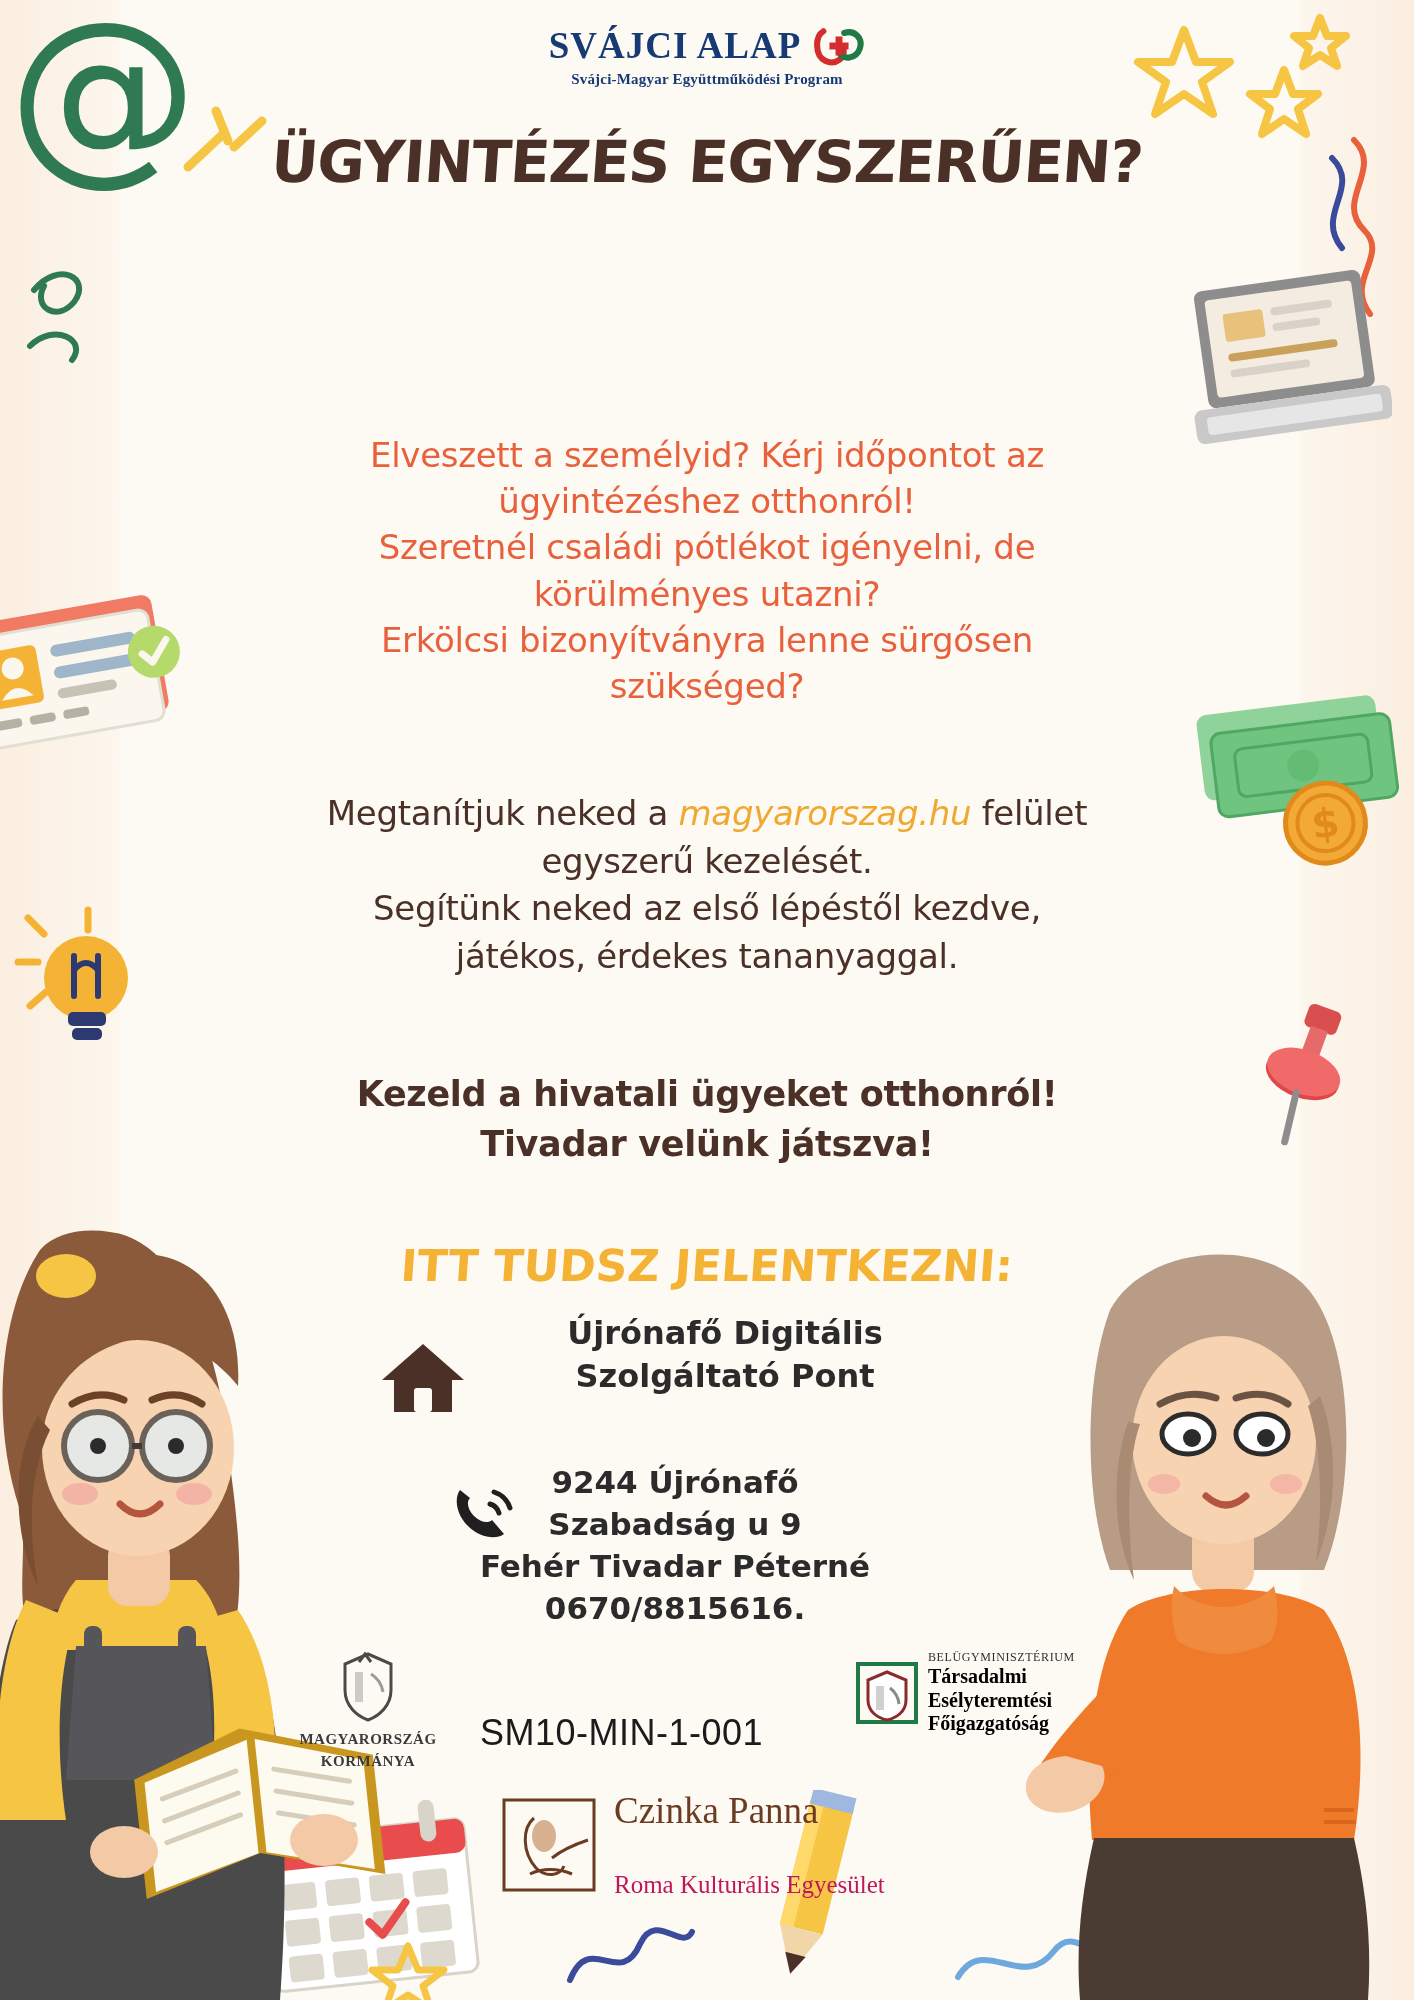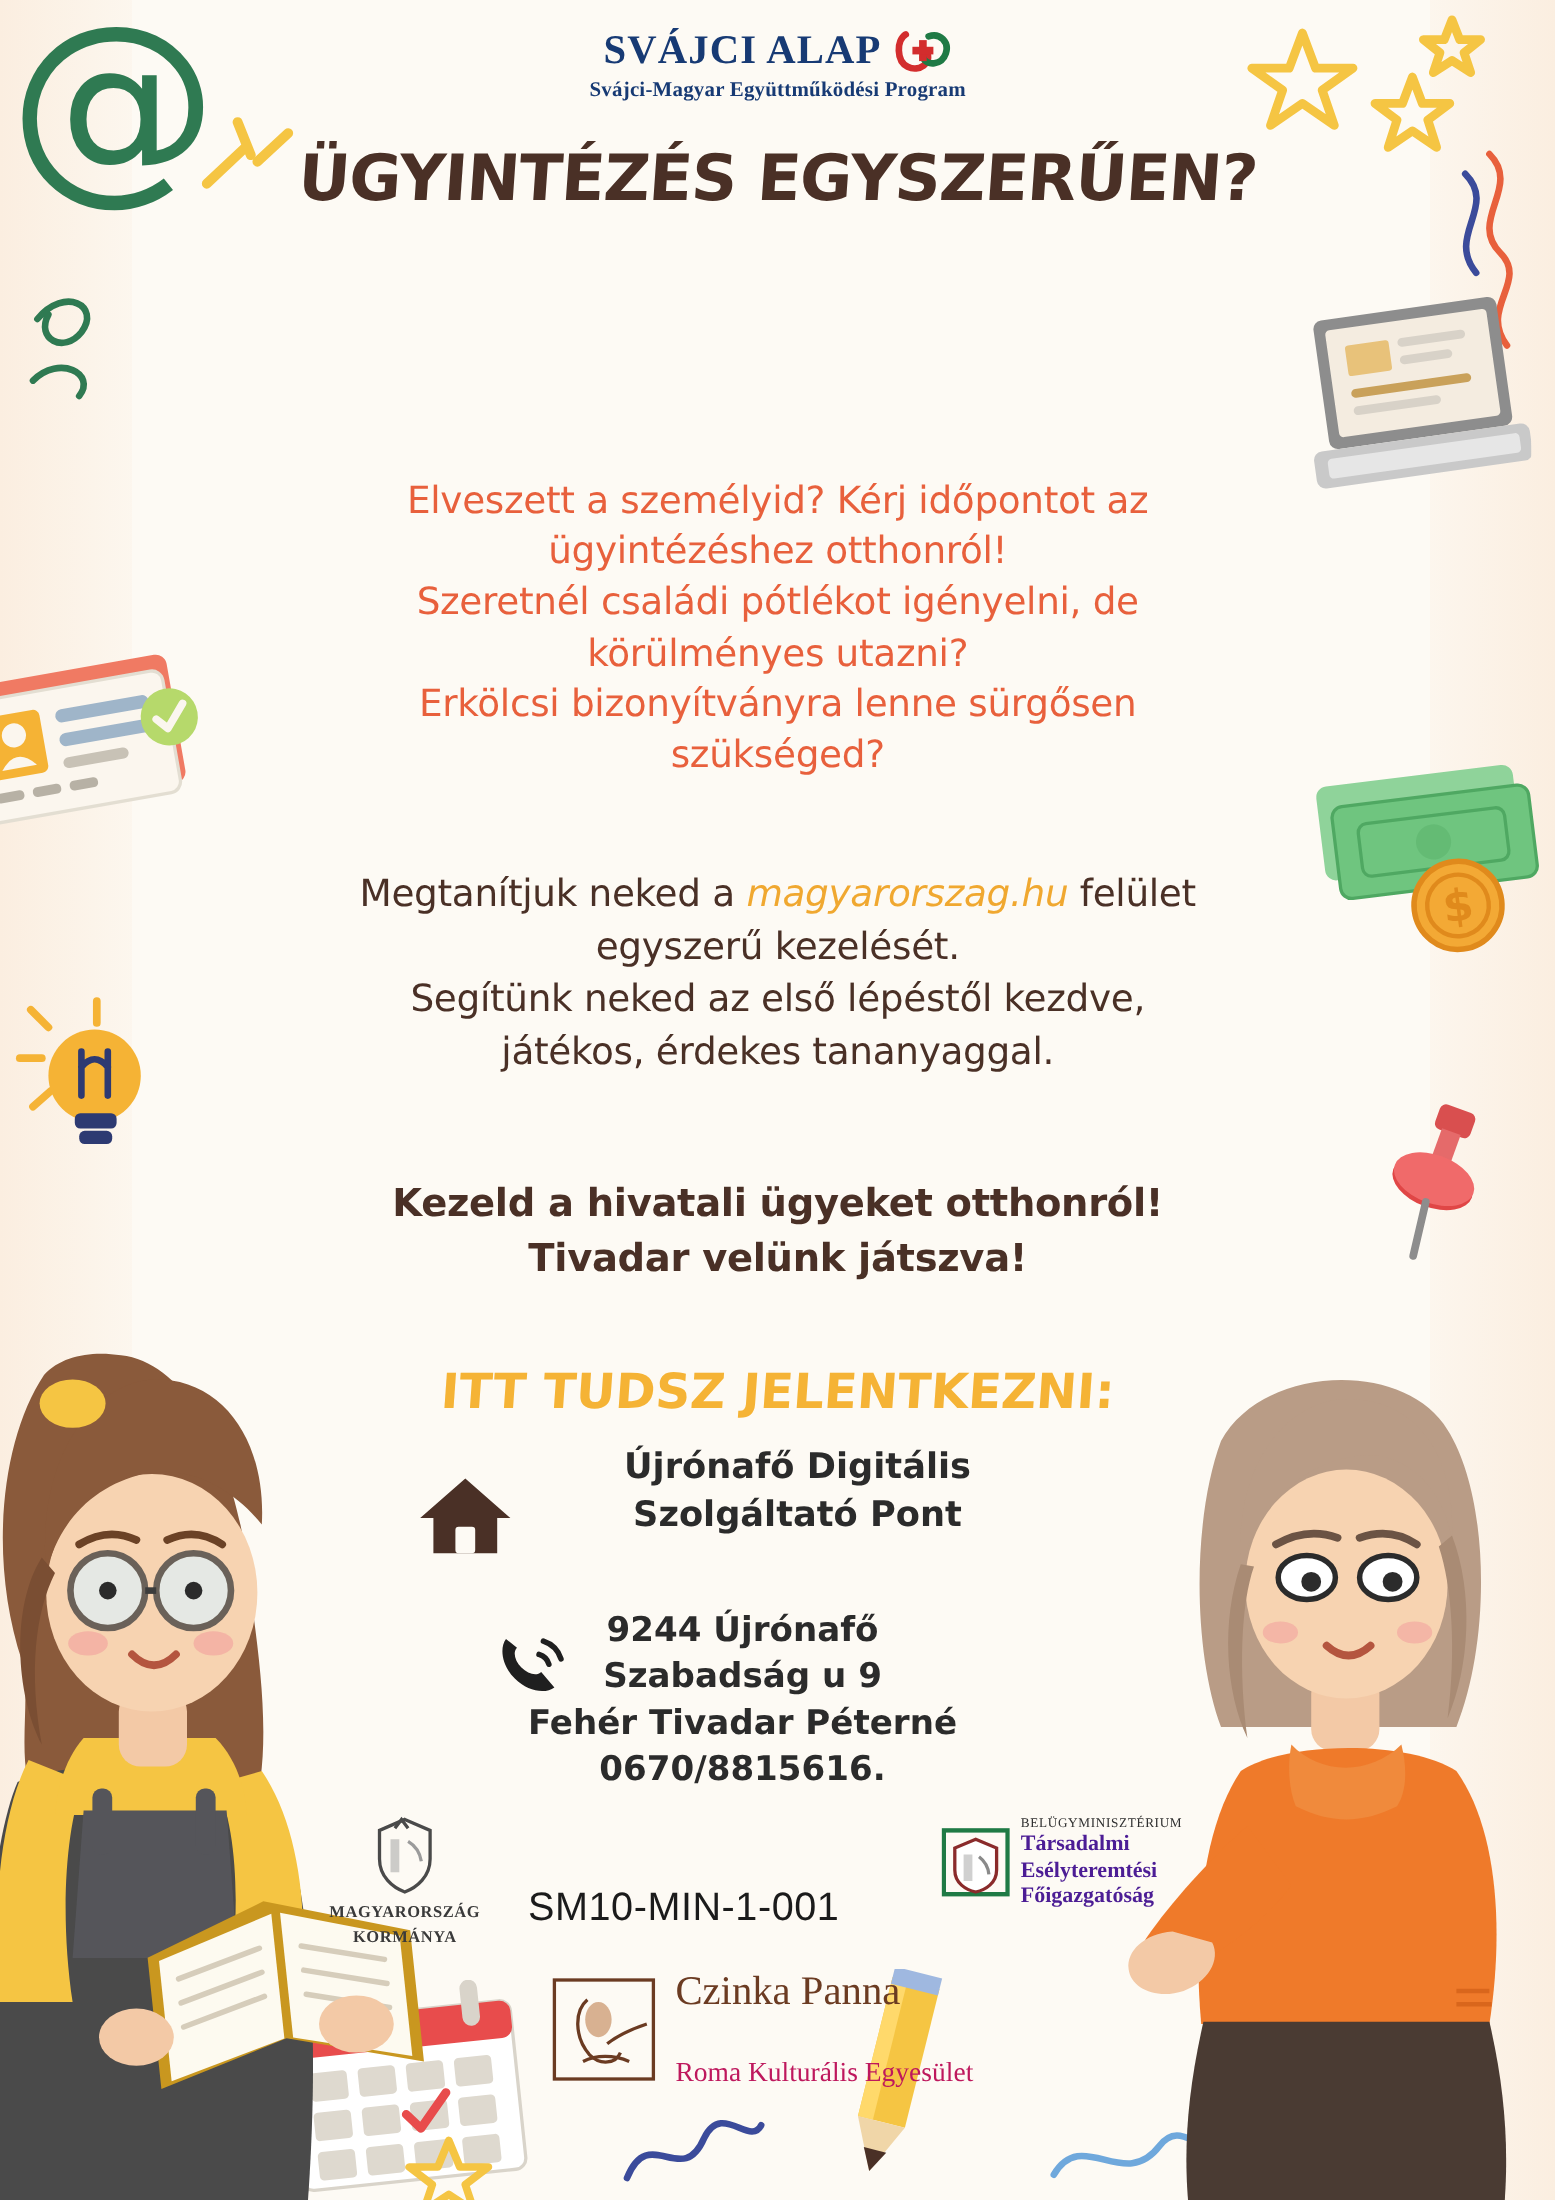--- a/index.html
+++ b/index.html
@@ -53,21 +53,21 @@
   .swiss-logo .sl-title {
     font-family: "Liberation Serif", serif;
     font-weight: bold;
     font-size: 37px;
     letter-spacing: 1px;
     color: #173a74;
   }
   .swiss-logo .sl-sub {
     font-family: "Liberation Serif", serif;
     font-weight: bold;
-    font-size: 19px;
+    font-size: 15px;
     color: #173a74;
     margin-top: 4px;
     letter-spacing: 0.2px;
   }
   .swiss-mark { width: 52px; height: 40px; }
 
   
   .headline {
     position: absolute;
     top: 128px;
@@ -224,21 +224,21 @@
   .min-logo .ml-text .t1 {
     font-family: "Liberation Serif", serif;
     font-size: 12px;
     letter-spacing: 0.6px;
     color: #2f2f2f;
   }
   .min-logo .ml-text .t2 {
     font-family: "Liberation Serif", serif;
     font-size: 20px;
     font-weight: bold;
-    color: #4c1d95;
+    color: #000000;
     line-height: 1.18;
   }
   .czinka {
     position: absolute;
     left: 500px;
     top: 1790px;
     display: flex;
     align-items: center;
     gap: 16px;
   }

